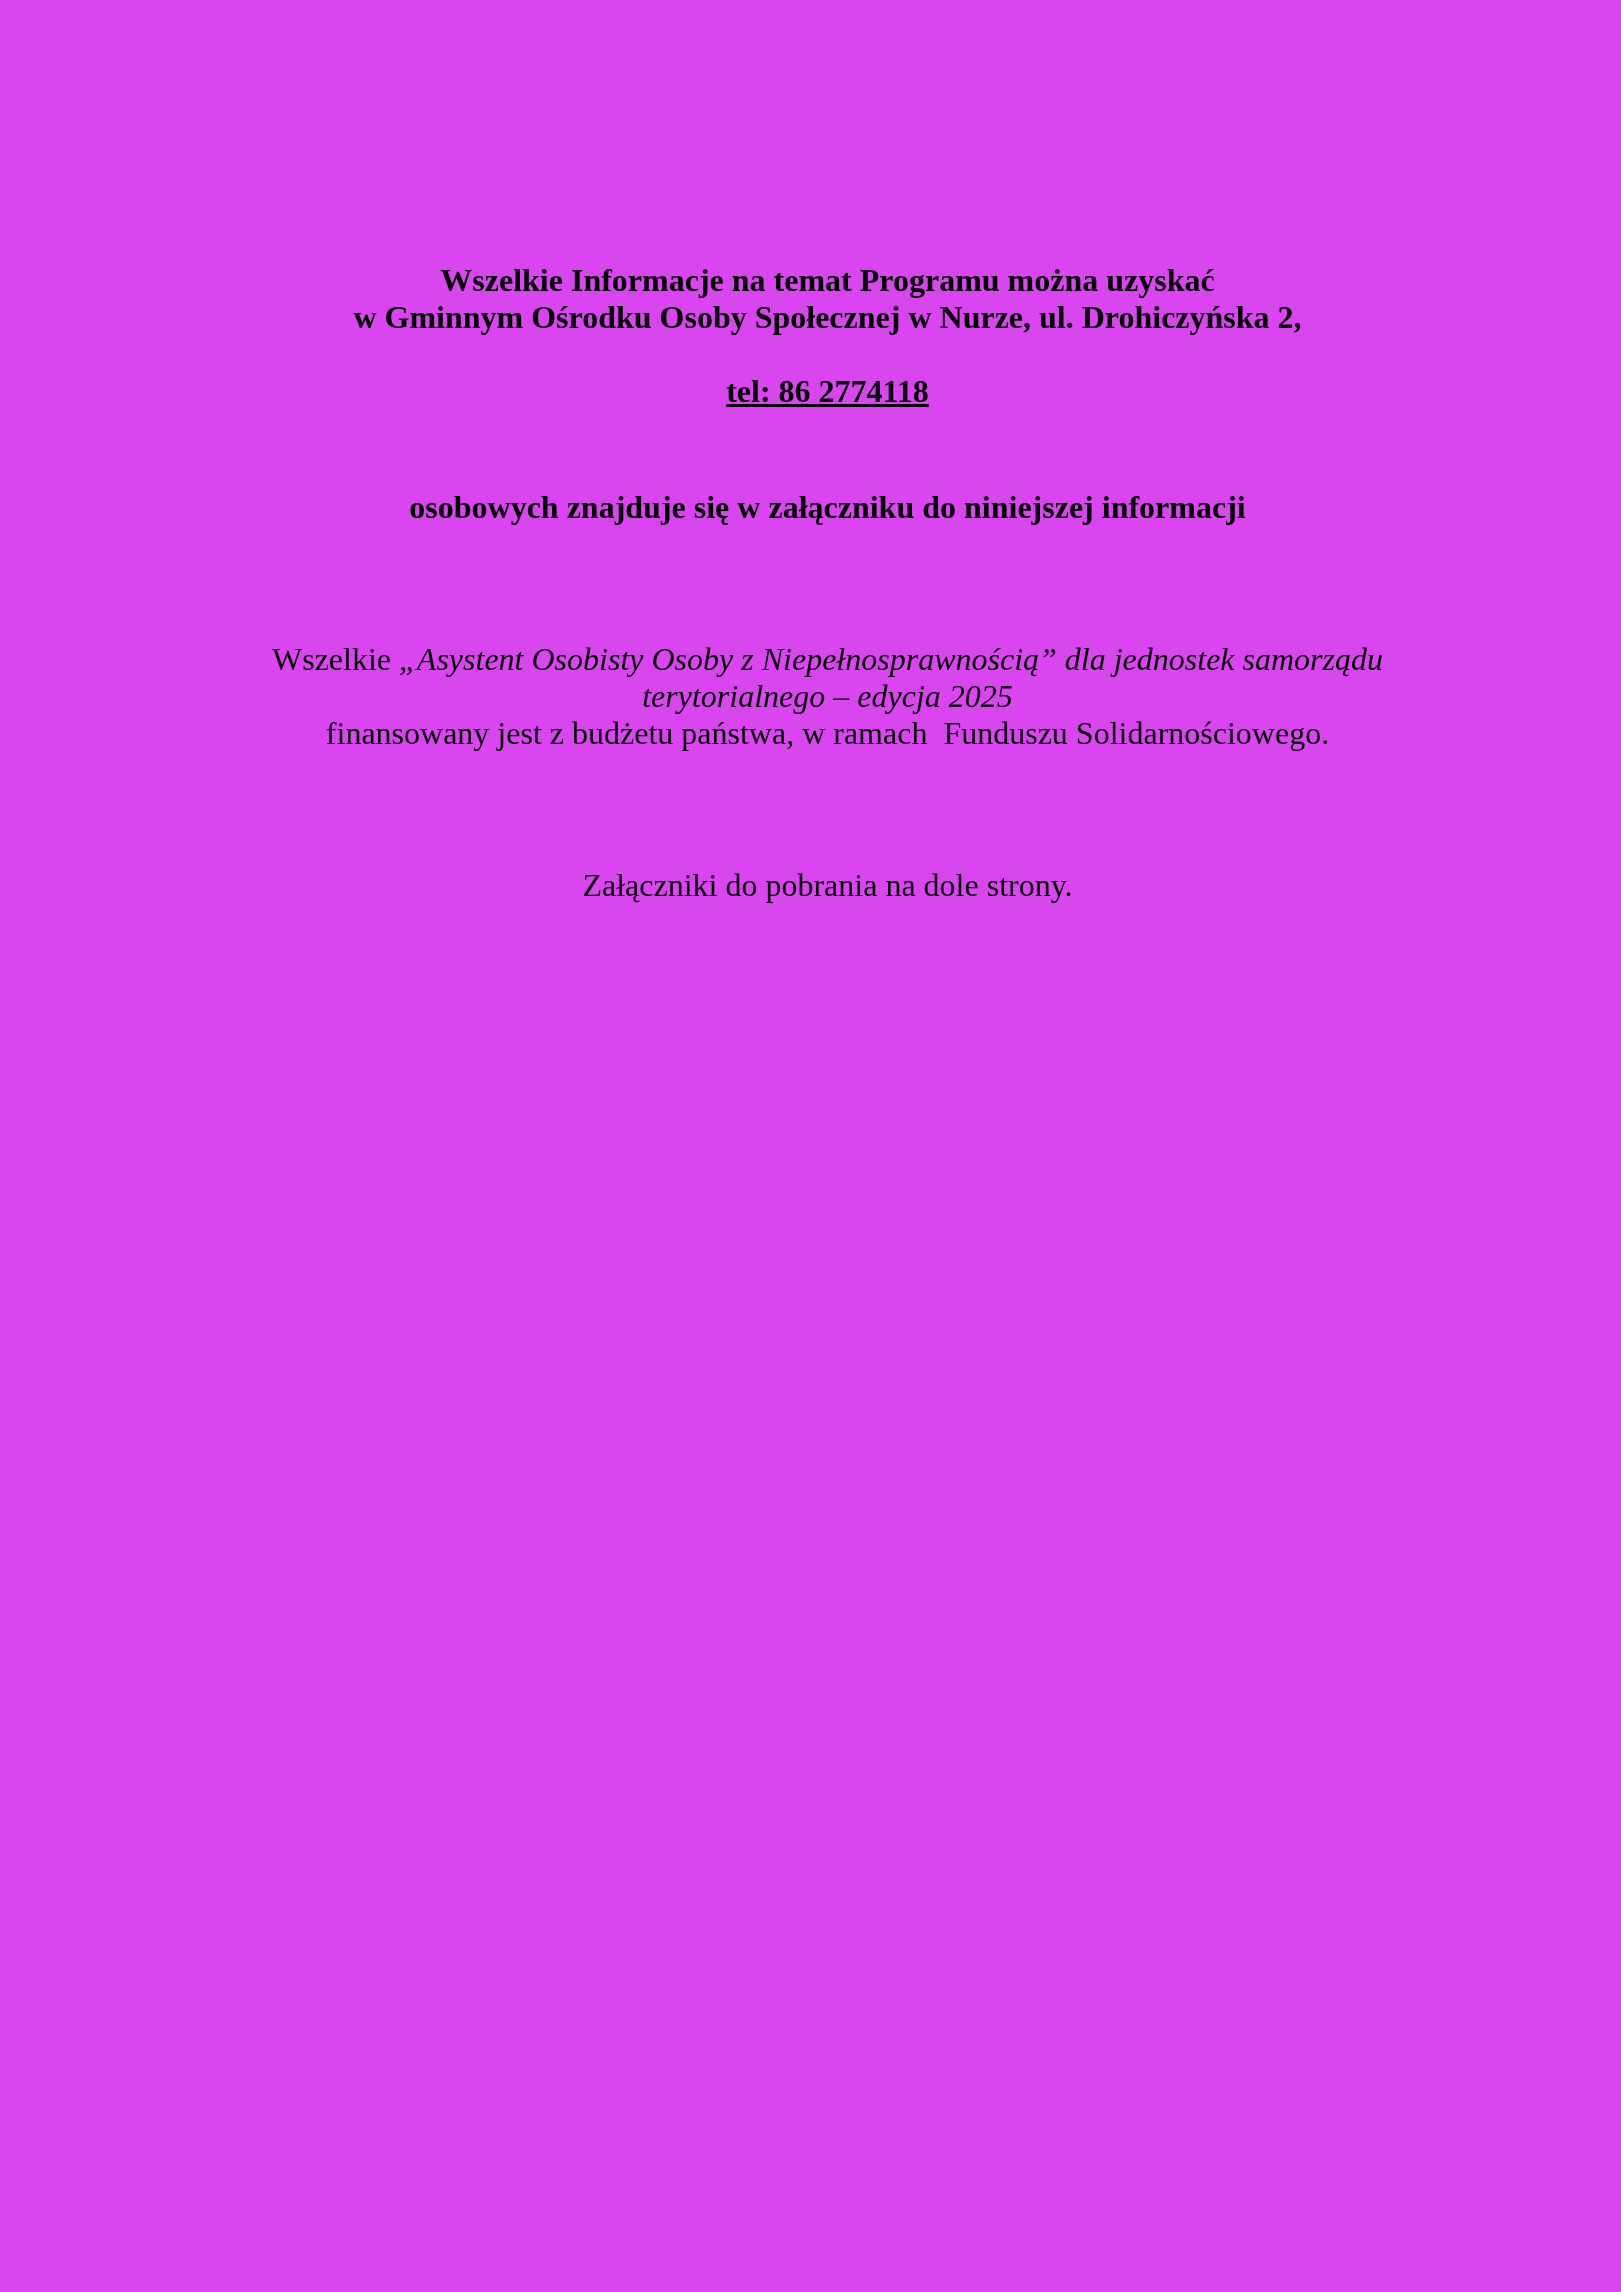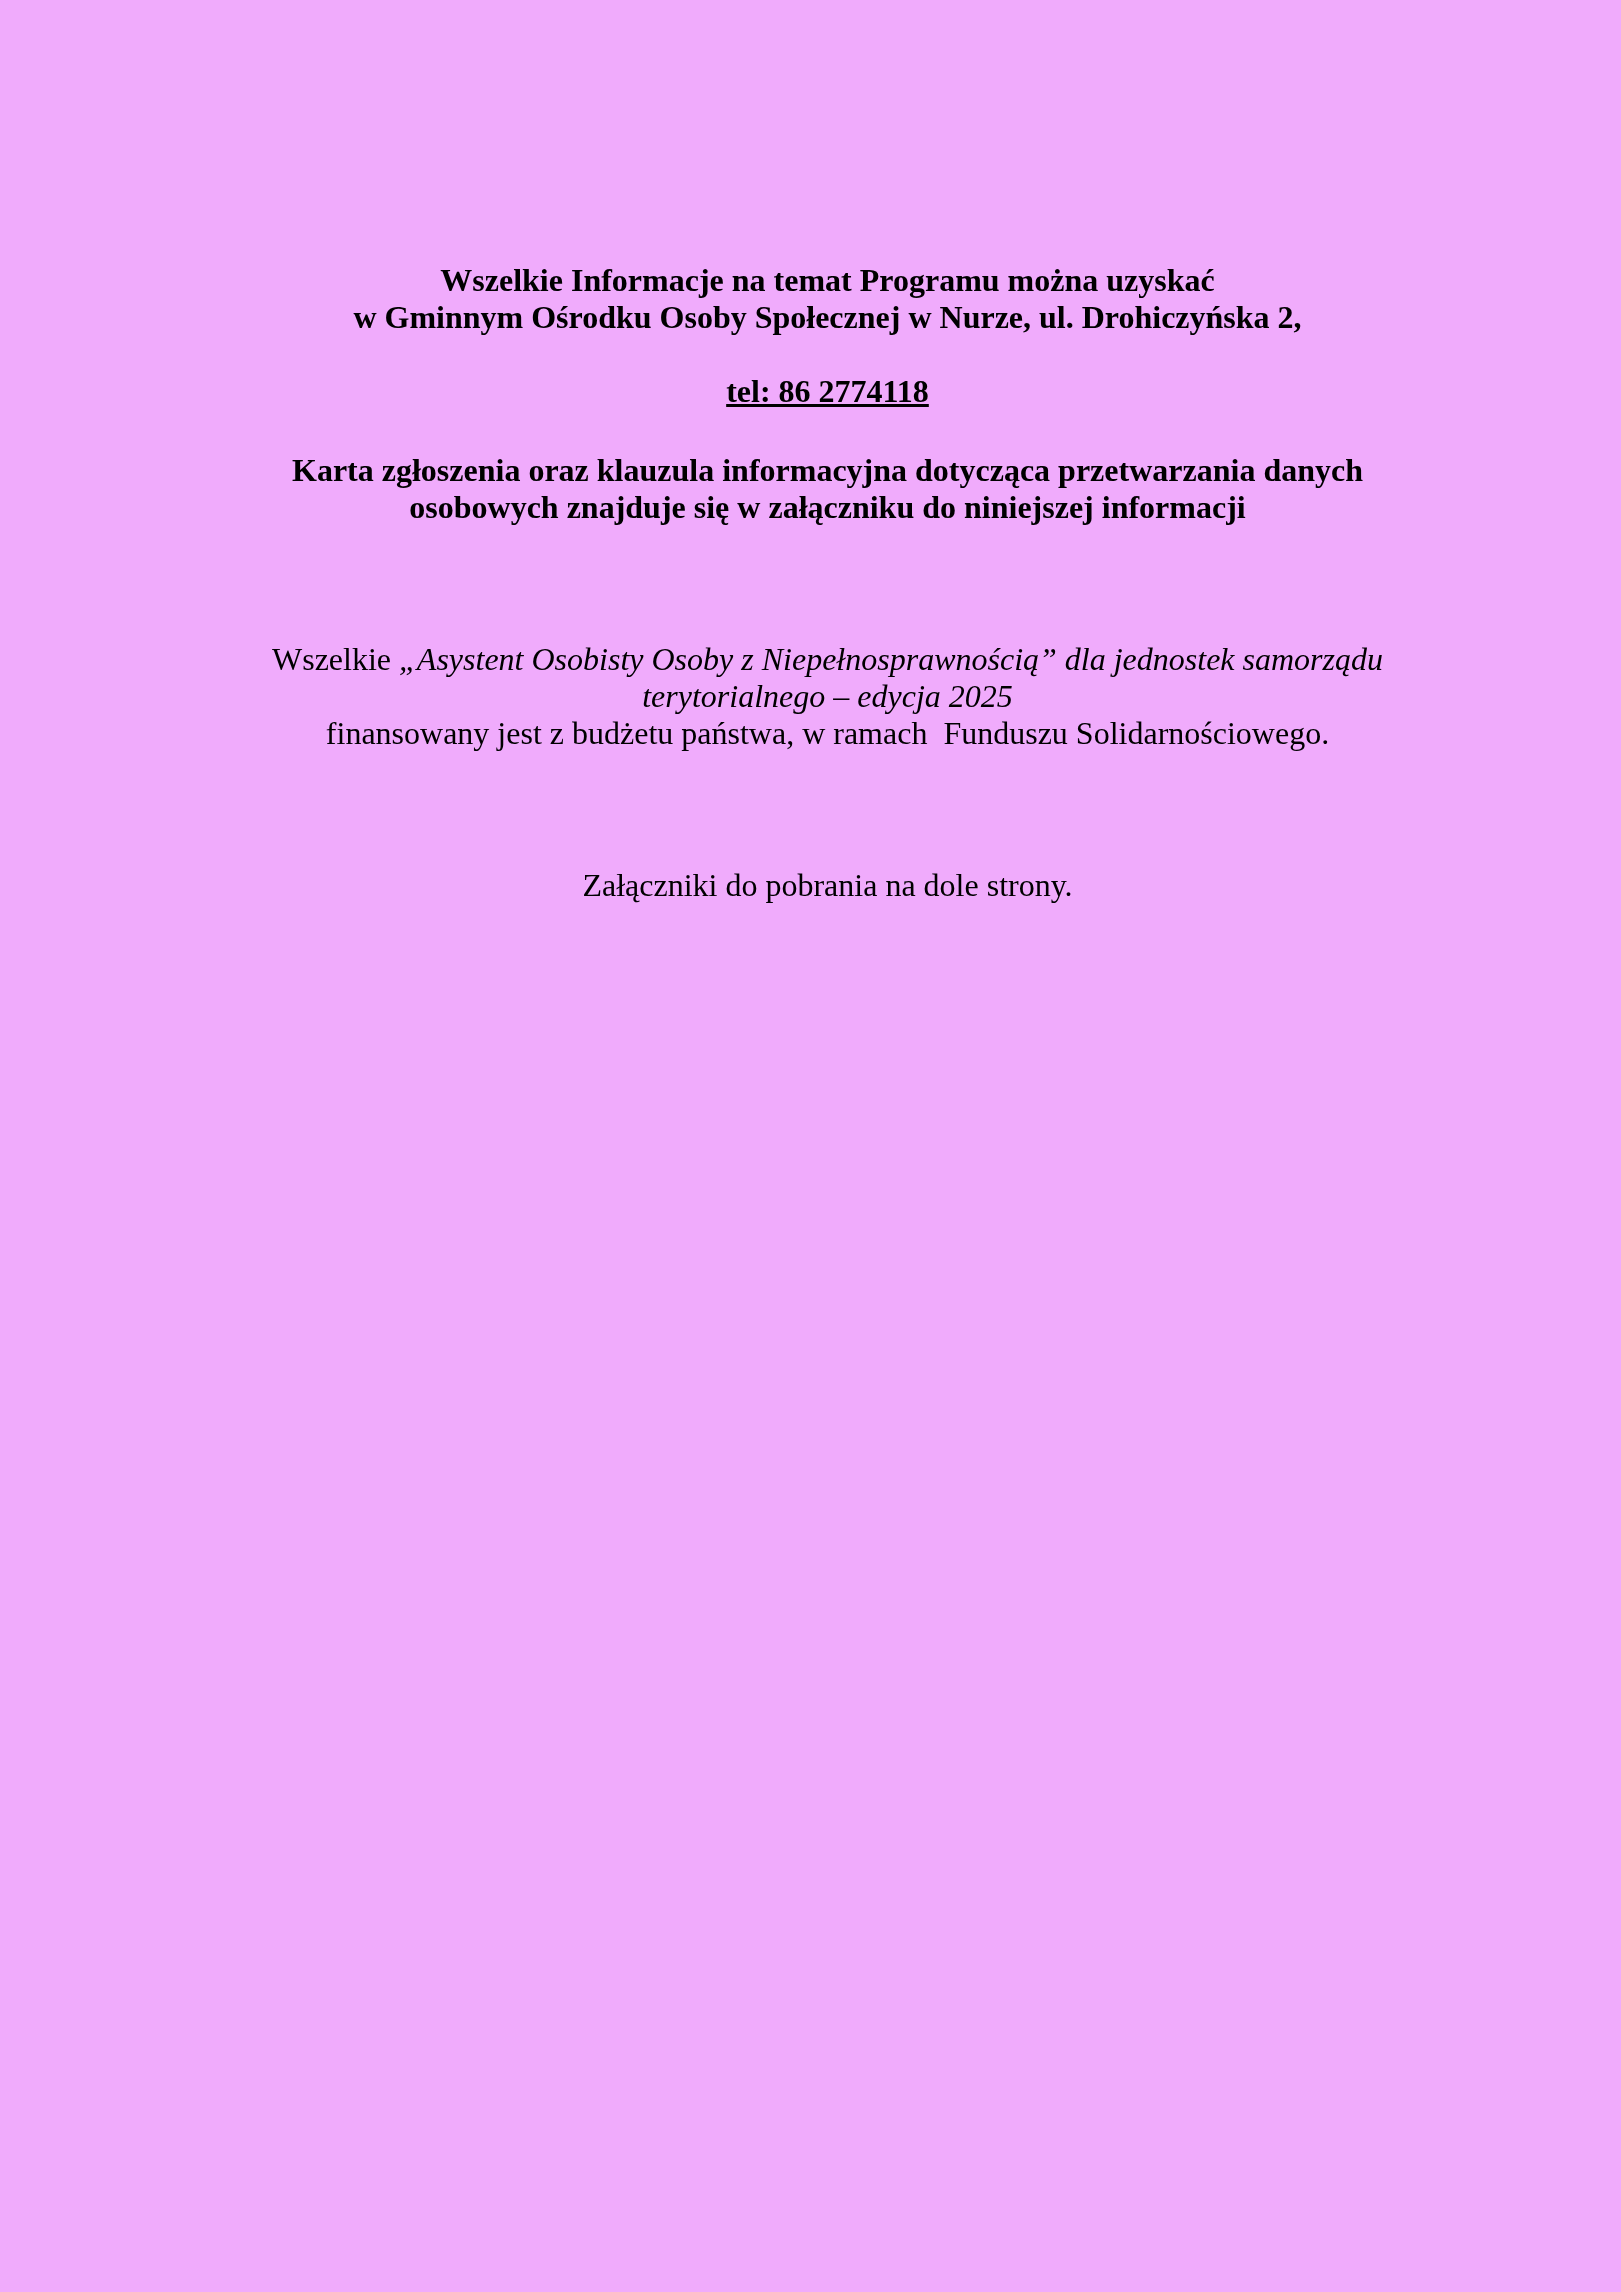--- a/index.html
+++ b/index.html
@@ -5,21 +5,21 @@
 <style>
   html, body {
     margin: 0;
     padding: 0;
     background: #ffffff;
   }
   .page {
     position: relative;
     width: 1621px;
     height: 2293px;
-    background: #f0abfc;
+    background: #d946ef;
     overflow: hidden;
     font-family: "Liberation Serif", "DejaVu Serif", serif;
     font-size: 32px;
     line-height: 37px;
     color: #000000;
   }
   .content {
     position: absolute;
     top: 262px;
     left: 181px;
@@ -40,21 +40,21 @@
 </head>
 <body>
 
 <div class="page">
   <div class="content">
 
     <p class="center bold para-heading"><span>Wszelkie Informacje na temat Programu można uzyskać</span><br><span>w Gminnym Ośrodku Osoby Społecznej w Nurze, ul. Drohiczyńska 2,</span></p>
 
     <p class="center bold para-phone">tel: 86 2774118</p>
 
-    <p class="center bold para-notice"><span>Karta zgłoszenia oraz klauzula informacyjna dotycząca przetwarzania danych</span><br><span>osobowych znajduje się w załączniku do niniejszej informacji</span></p>
+    <p class="center bold para-notice"><br><span>osobowych znajduje się w załączniku do niniejszej informacji</span></p>
 
     <p class="center prewrap para-program"><span>Wszelkie </span><span class="italic">„Asystent Osobisty Osoby z Niepełnosprawnością” dla jednostek samorządu</span><br><span class="italic">terytorialnego – edycja 2025</span><br><span>finansowany jest z budżetu państwa, w ramach  Funduszu Solidarnościowego.</span></p>
 
     <p class="para-attachments">Załączniki do pobrania na dole strony.</p>
 
   </div>
 </div>
 
 
 </body></html>

